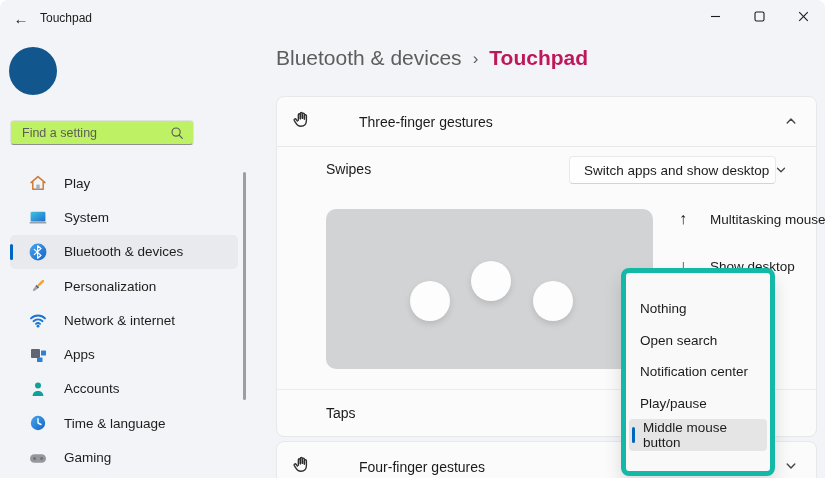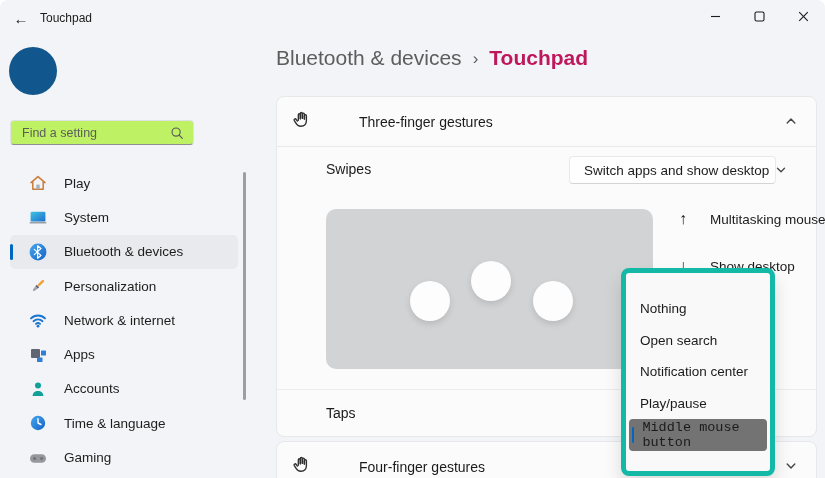--- a/index.html
+++ b/index.html
@@ -58,21 +58,21 @@
 
   .swipe-action { position:absolute; display:flex; align-items:center; }
   .sa1 { left:402px; top:113px; }
   .sa2 { left:402px; top:160px; }
   .sa-arrow { font-size:16px; width:22px; color:#1b1b1b; }
   .sa-label { margin-left:9px; font-size:13.5px; white-space:nowrap; }
 
   
   .flyout { position:absolute; left:621px; top:268px; width:154px; background:#f9f9f9; border:5px solid #14b8a6; border-radius:8px; box-shadow:0 10px 18px rgba(0,0,0,0.13); padding:20px 0; z-index:20; }
   .flyout-item { height:31.5px; display:flex; align-items:center; padding-left:14px; font-size:13.5px; cursor:pointer; }
-  .flyout-item.selected { margin:0 3px; padding-left:3px; background:#737373; border-radius:4px;font-family:Liberation Mono, monospace; }
+  .flyout-item.selected { margin:0 3px; padding-left:3px; background:#e5e5e5; border-radius:4px; }
   .flyout-item .sel-pill { width:3px; height:16px; background:#0067c0; border-radius:2px; margin-right:8px; }
 </style>
 </head>
 <body>
 
 <div class="app">
 
   <svg width="0" height="0" style="position:absolute">
     <defs>
       <linearGradient id="gBlue" x1="0" y1="0" x2="1" y2="1">

